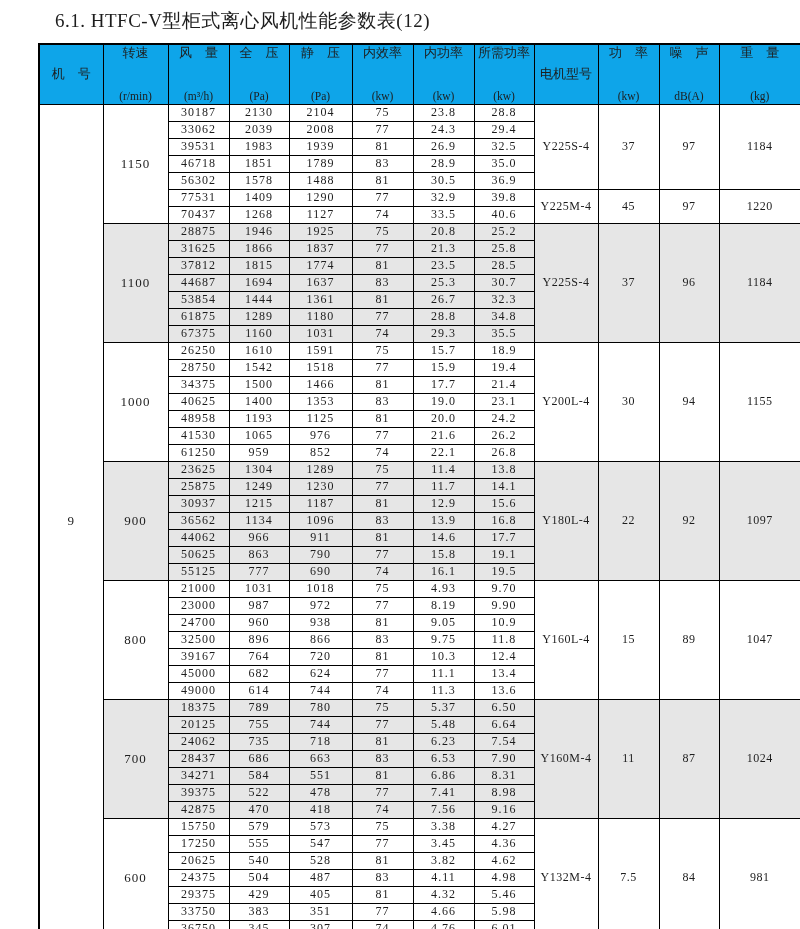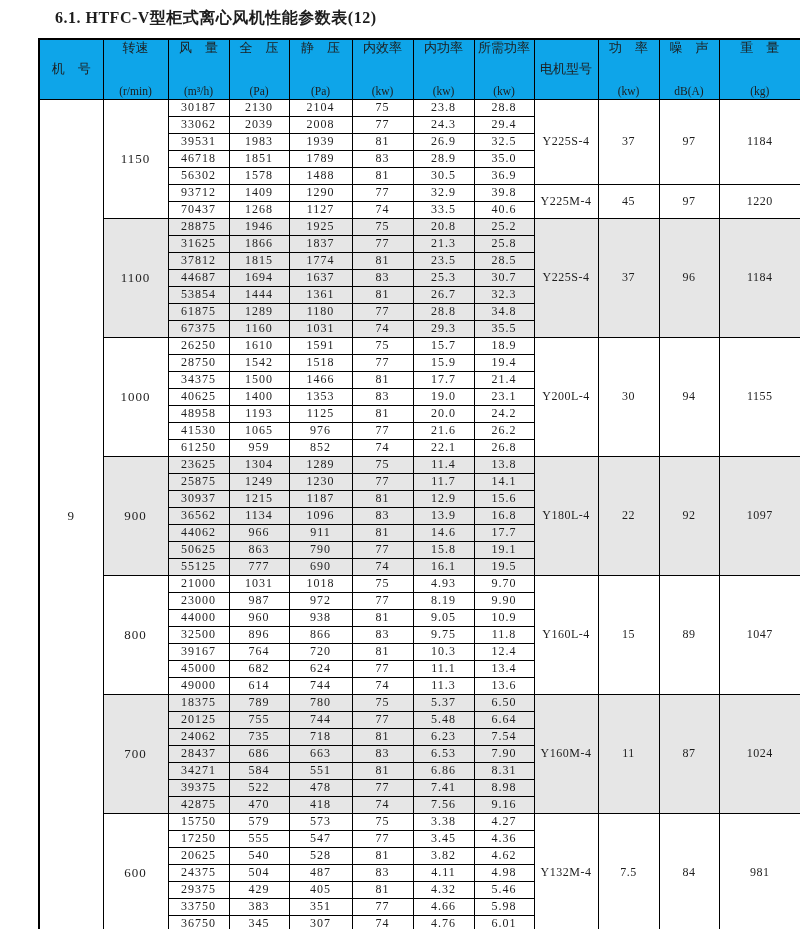--- a/index.html
+++ b/index.html
@@ -1,17 +1,17 @@
 <!DOCTYPE html>
 <html><head>
 <meta charset="utf-8">
 <style>
   html,body{margin:0;padding:0;background:#fff;}
   body{width:800px;height:929px;font-family:"Liberation Serif","DejaVu Serif",serif;color:#1d1d1d;}
-  .title{font-size:16px;font-weight:bold;margin:8px 0 9px 55px;letter-spacing:0.5px;}
+  .title{font-size:19px;font-weight:normal;margin:8px 0 9px 55px;letter-spacing:0.5px;}
   table.spec{border-collapse:collapse;table-layout:fixed;margin-left:38px;width:762px;border:2px solid #000;}
   table.spec th, table.spec td{border:1px solid #000;text-align:center;vertical-align:middle;padding:0;overflow:hidden;}
   thead th{height:50px;background:#0ea5e9;font-weight:normal;font-size:13px;line-height:1.25;}
   thead .unit{font-size:11.5px;margin-top:28px;}
   tbody td{height:16px;font-size:12px;letter-spacing:1px;white-space:nowrap;}
   td.shade{background:#e6e6e6;}
   td.speed, td.machine{font-size:13px;}
   td.motor{letter-spacing:0.5px;margin-top:40px;}
 </style>
 </head>
@@ -125,21 +125,21 @@
         </tr>
         <tr>
           <td>56302</td>
           <td>1578</td>
           <td>1488</td>
           <td>81</td>
           <td>30.5</td>
           <td>36.9</td>
         </tr>
         <tr>
-          <td>93712</td>
+          <td>77531</td>
           <td>1409</td>
           <td>1290</td>
           <td>77</td>
           <td>32.9</td>
           <td>39.8</td>
           <td class="motor" rowspan="2">Y225M-4</td>
           <td class="motor" rowspan="2">45</td>
           <td class="motor" rowspan="2">97</td>
           <td class="motor" rowspan="2">1220</td>
         </tr>
@@ -349,21 +349,21 @@
         </tr>
         <tr>
           <td>23000</td>
           <td>987</td>
           <td>972</td>
           <td>77</td>
           <td>8.19</td>
           <td>9.90</td>
         </tr>
         <tr>
-          <td>44000</td>
+          <td>24700</td>
           <td>960</td>
           <td>938</td>
           <td>81</td>
           <td>9.05</td>
           <td>10.9</td>
         </tr>
         <tr>
           <td>32500</td>
           <td>896</td>
           <td>866</td>

